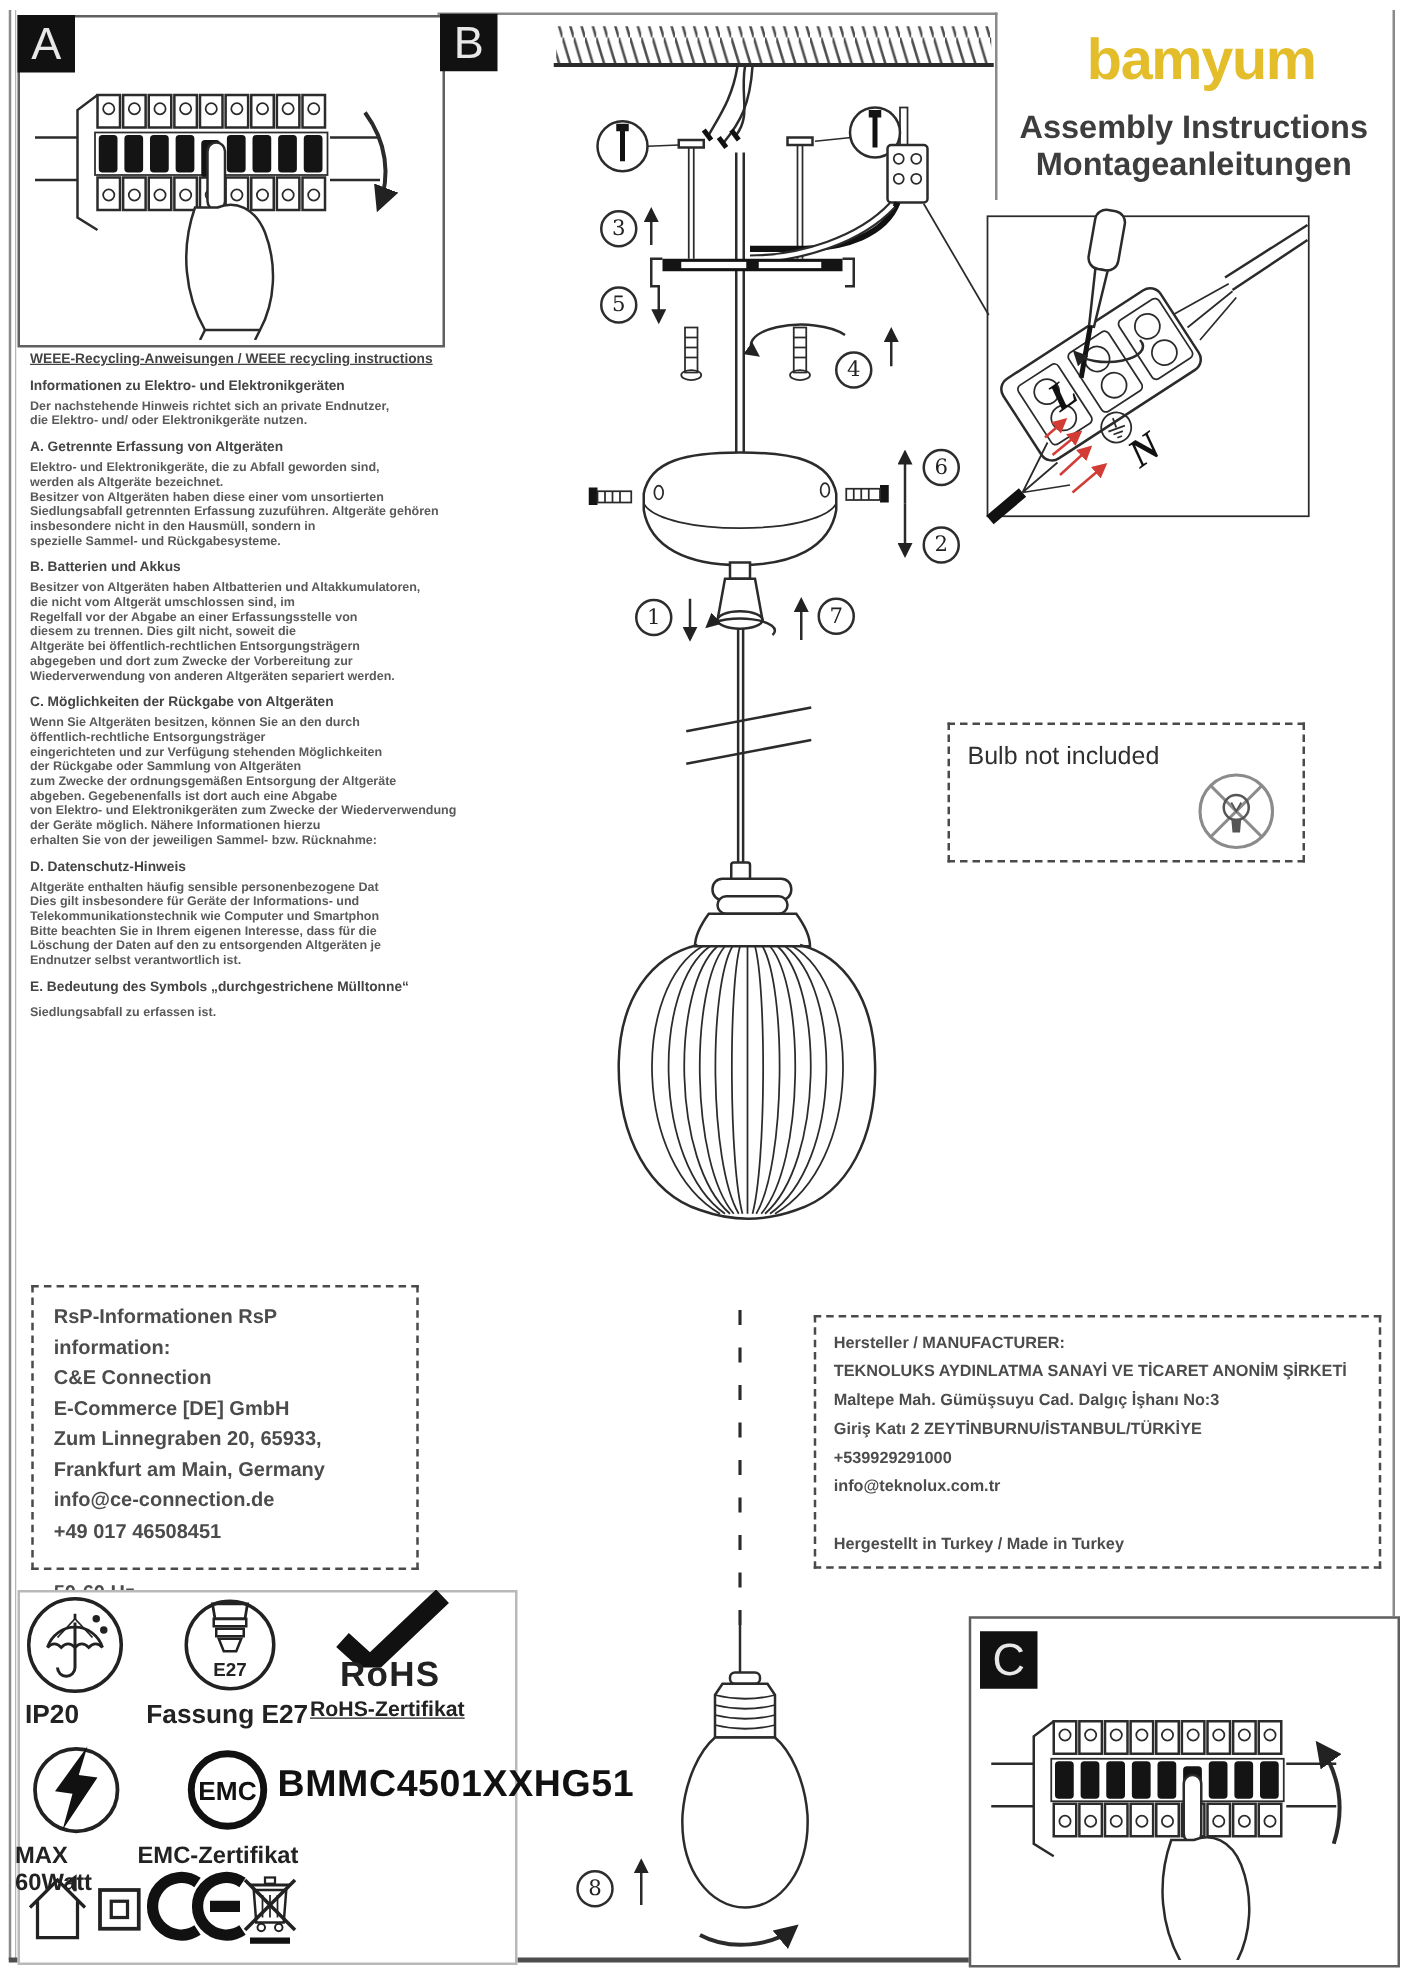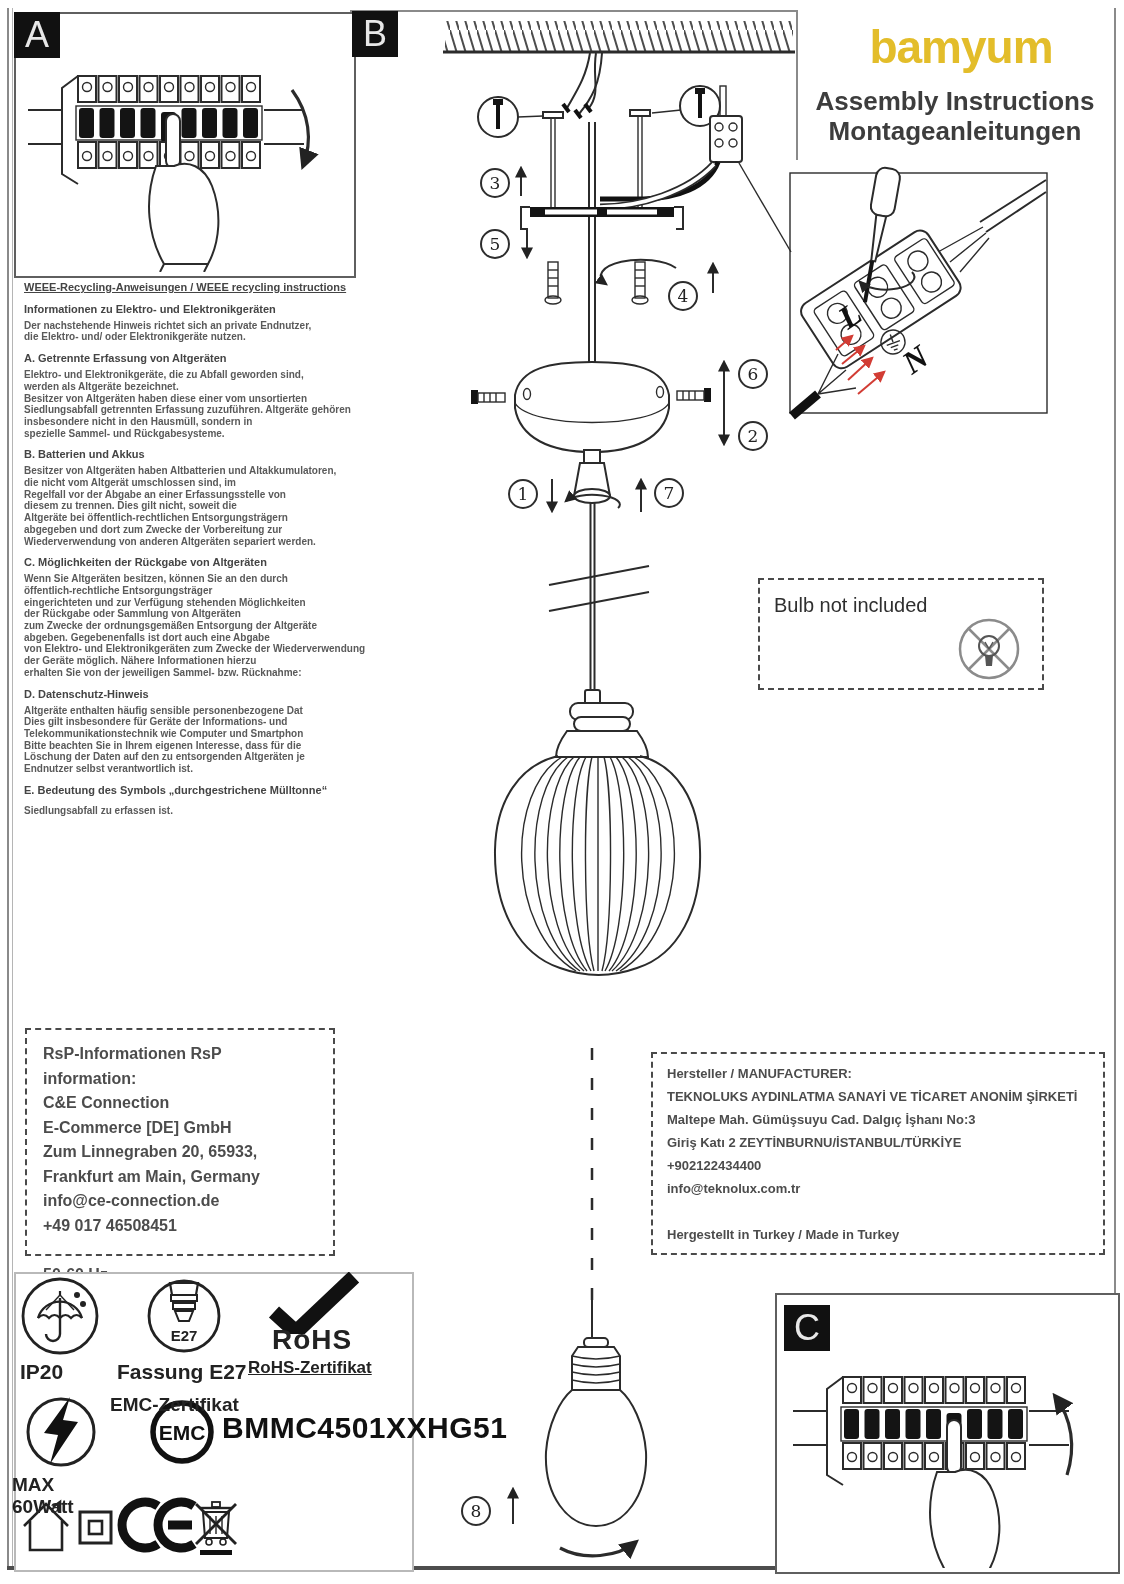--- a/index.html
+++ b/index.html
@@ -428,21 +428,21 @@
 Frankfurt am Main, Germany
 info@ce-connection.de
 +49 017 46508451
 
 50-60 Hz</div>
 
   <div class="dashedbox mfg">Hersteller / MANUFACTURER:
 TEKNOLUKS AYDINLATMA SANAYİ VE TİCARET ANONİM ŞİRKETİ
 Maltepe Mah. Gümüşsuyu Cad. Dalgıç İşhanı No:3
 Giriş Katı 2 ZEYTİNBURNU/İSTANBUL/TÜRKİYE
-+902122434400
++539929291000
 info@teknolux.com.tr
 
 Hergestellt in Turkey / Made in Turkey</div>
 
   <div class="certpanel"></div>
 
   <svg class="abs" style="left:20px;top:1276px;" width="80" height="82" viewBox="0 0 80 82">
     <circle cx="40" cy="40" r="37" fill="none" stroke="#222" stroke-width="2.8"></circle>
     <path d="M40,15 L40,20 M18,42 Q23.5,36 29,42 Q34.5,36 40,42 Q45.5,36 51,42 Q56.5,36 62,42" fill="none" stroke="#222" stroke-width="2.2"></path>
     <path d="M18,42 A23,23 0 0 1 62,42" fill="none" stroke="#222" stroke-width="2.2"></path>
@@ -472,21 +472,21 @@
   <svg class="abs" style="left:26px;top:1394px;" width="74" height="76" viewBox="0 0 74 76">
     <circle cx="35" cy="38" r="33" fill="none" stroke="#222" stroke-width="3"></circle>
     <polygon points="44,3 18,39 32,41 24,70 52,28 37,26" fill="#111"></polygon>
   </svg>
   <div class="cert-label" style="left:12px;top:1474px;width:100px;font-size:19px;">MAX 60Watt</div>
 
   <svg class="abs" style="left:148px;top:1398px;" width="70" height="70" viewBox="0 0 70 70">
     <circle cx="34" cy="34" r="29" fill="none" stroke="#111" stroke-width="5.5"></circle>
     <text x="34" y="42" text-anchor="middle" font-family="Liberation Sans,sans-serif" font-weight="bold" font-size="21" fill="#111">EMC</text>
   </svg>
-  <div class="cert-label" style="left:110px;top:1394px;width:140px;font-size:19px;">EMC-Zertifikat</div>
+  <div class="cert-label" style="left:110px;top:1474px;width:140px;font-size:19px;">EMC-Zertifikat</div>
 
   <div class="code">BMMC4501XXHG51</div>
 
   <svg class="abs" style="left:16px;top:1494px;" width="232" height="66" viewBox="0 0 232 66">
     <g>
       <path d="M8,32 L30,10 L52,32 M14,27 L14,56 L46,56 L46,27 M37,13 L44,8 L44,19" fill="none" stroke="#222" stroke-width="2.6"></path>
     </g>
     <g>
       <rect x="64" y="18" width="31" height="31" fill="none" stroke="#222" stroke-width="3"></rect>
       <rect x="73" y="27" width="13" height="13" fill="none" stroke="#222" stroke-width="2.6"></rect>

